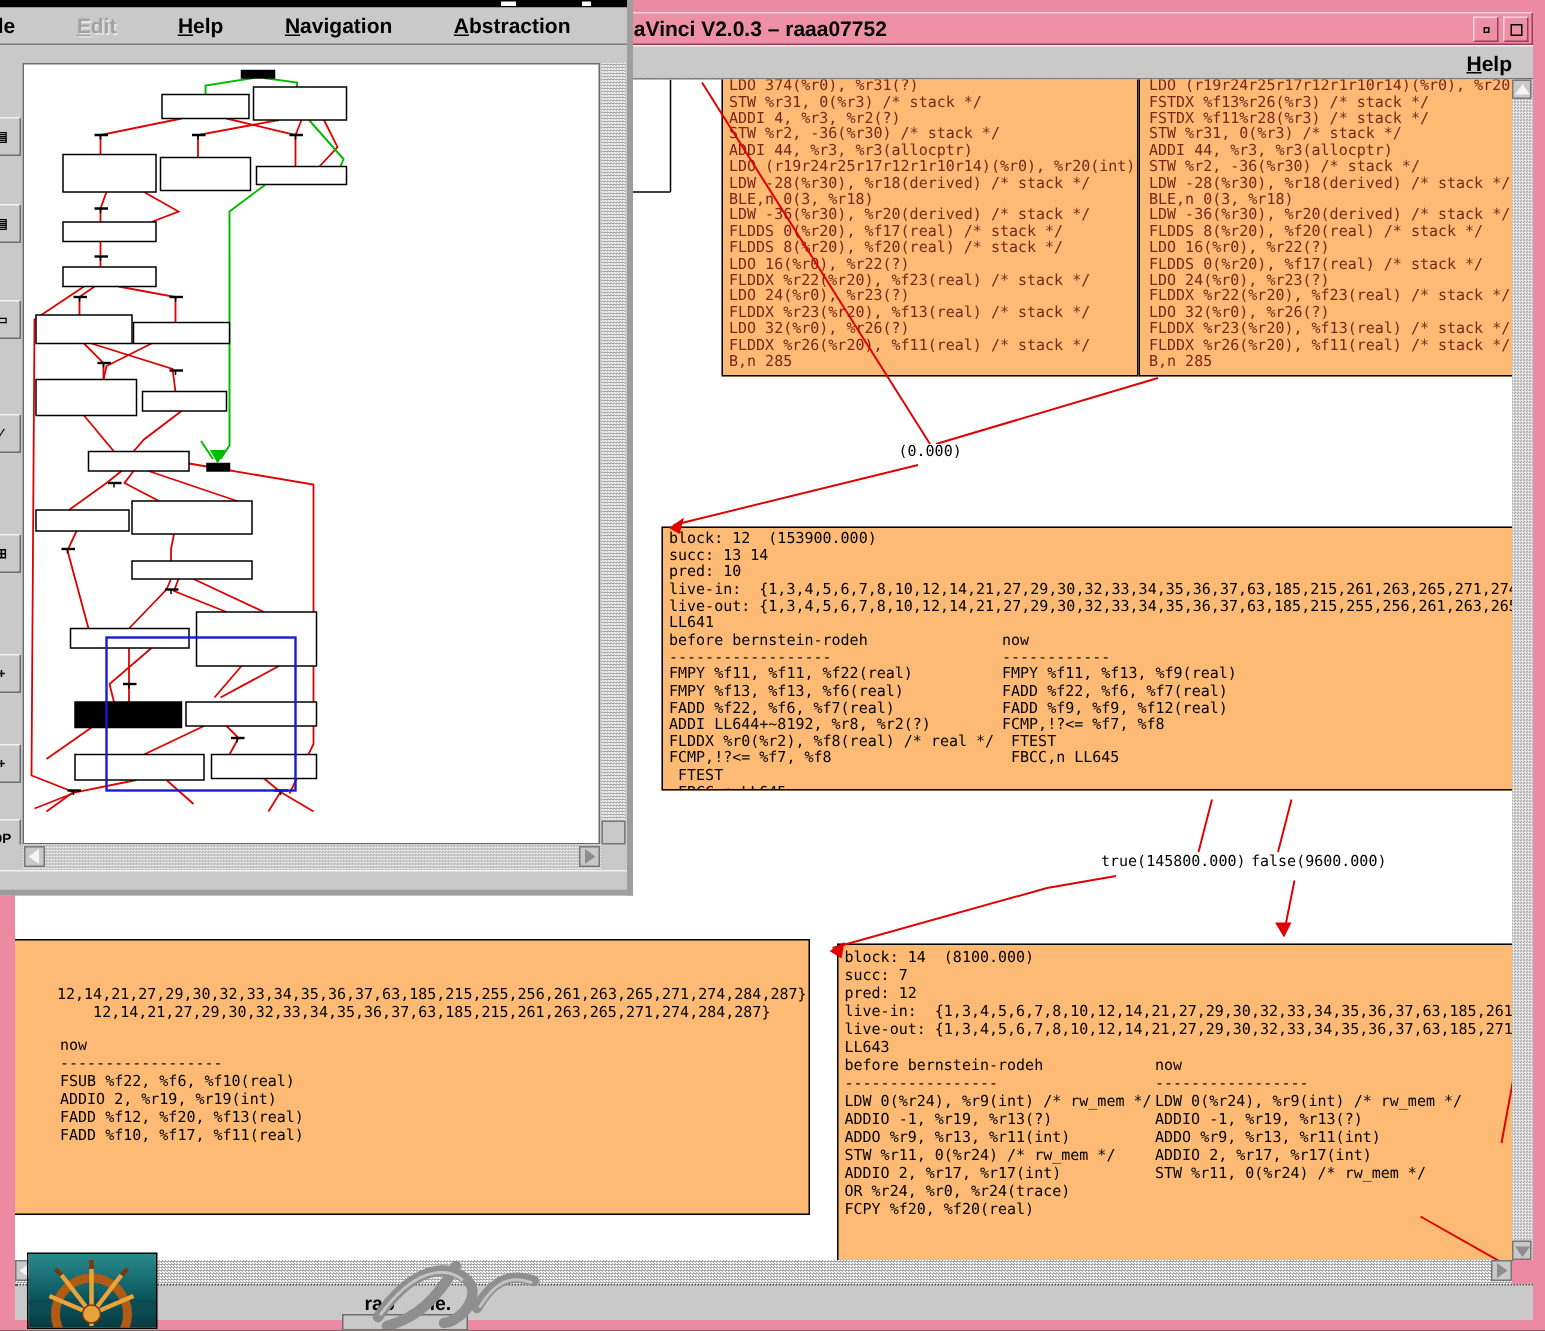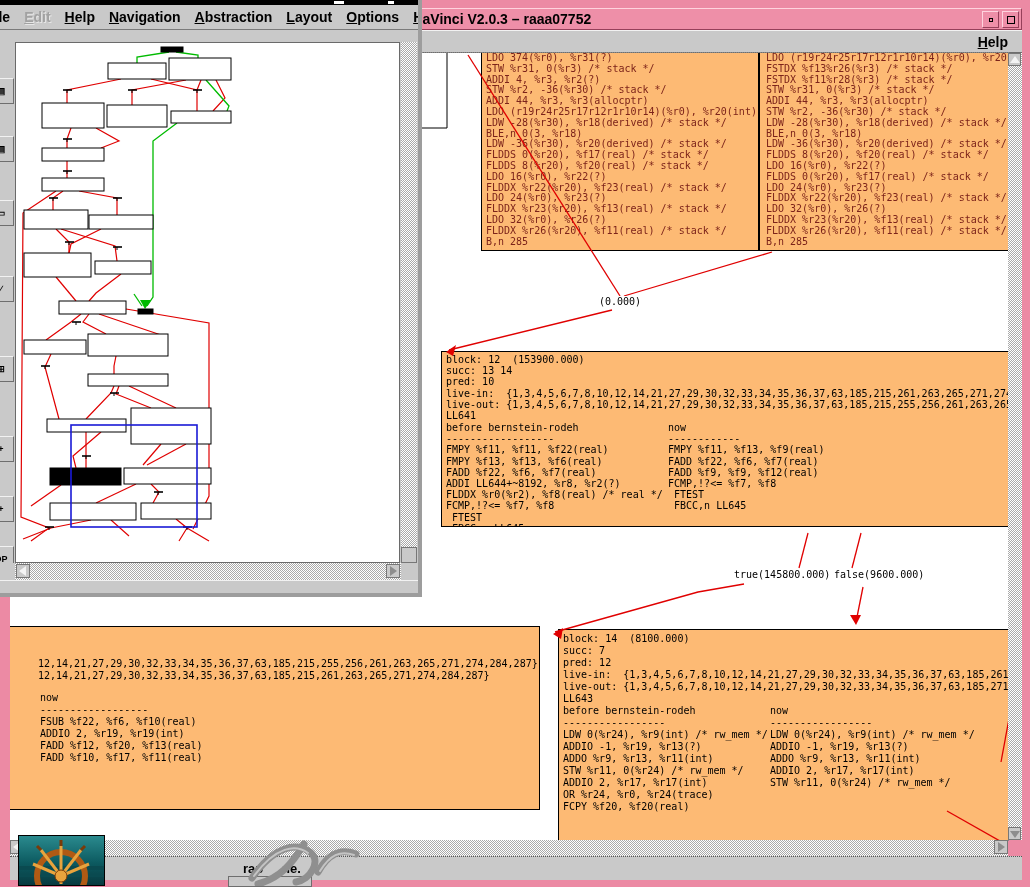--- a/index.html
+++ b/index.html
@@ -33,21 +33,21 @@
   .node-block pre, .free-pre { font-family:"DejaVu Sans Mono", monospace; font-size:10px;
     white-space:pre; color:#000; position:absolute; }
   .free-pre { z-index:3; }
   .dark-red pre { color:#7c231a; }
   #blk-top-left pre { left:4px; top:11px; line-height:10.8px; }
   #blk-top-right pre { left:6px; top:11px; line-height:10.8px; }
   #blk12 pre { line-height:11.2px; }
   #blk12 .hdr { left:4px; top:2px; } #blk12 .c1 { left:4px; top:70px; } #blk12 .c2 { left:226px; top:70px; }
   #blk14 pre { line-height:12px; }
   #blk14 .hdr { left:4px; top:3px; } #blk14 .c1 { left:4px; top:75px; } #blk14 .c2 { left:211px; top:75px; }
-  #blk13-lines { left:28px; top:605px; line-height:12px; }
+  #blk13-lines { left:28px; top:605px; line-height:12px;text-align:center; }
   #blk13-now { left:30px; top:639px; line-height:11.9px; }
 
   #main-svg { position:absolute; left:0; top:0; z-index:5; pointer-events:none; }
   .edge-label { position:absolute; z-index:6; font-family:"DejaVu Sans Mono", monospace; font-size:10px;
     color:#000; background:#fff; padding:0 1px; white-space:nowrap; }
 
   
   .stipple { background-color:#cfcfcf;
     background-image:repeating-conic-gradient(#ffffff 0% 25%, #a9a9a9 0% 50%); background-size:2px 2px; }
   .main-vscroll { position:absolute; left:1008px; top:53px; width:14px; height:787px; }
@@ -74,21 +74,21 @@
   .script-logo { position:absolute; left:244px; top:838px; width:118px; height:48px; z-index:65; }
 
   
   .ov-window { position:absolute; left:0; top:0; width:422px; height:597px; background:#c9c9c9; z-index:40;
     border-right:4px solid #9d9d9d; border-bottom:4px solid #9d9d9d; }
   .ov-titlebar { position:absolute; left:0; top:0; width:100%; height:5px; background:#000; }
   .ov-titlebar .mark { position:absolute; top:1px; height:3px; background:#fff; }
   .ov-menubar { position:absolute; left:0; top:5px; width:100%; height:25px; background:#c9c9c9;
     border-bottom:1px solid #7a7a7a; display:flex; align-items:center; gap:14px; padding-left:0;
     overflow:hidden; }
-  .ov-menu-item { display:inline-block; font-size:14px; font-weight:bold; color:#000; white-space:nowrap; }
+  .ov-menu-item { display:inline-block; font-size:14px; font-weight:bold; color:#000; white-space:nowrap;margin-left:27px; }
   .ov-menu-item::first-letter { text-decoration:underline; }
   .ov-menu-item:first-child { margin-left:-14px; }
   .ov-menu-item.disabled { color:#a2a2a2; text-shadow:1px 1px 0 #e6e6e6; }
   .ov-menu-item.push { margin-left:auto; margin-right:26px; }
   .ov-toolbar { position:absolute; left:0; top:30px; width:15px; height:533px; background:#c9c9c9; overflow:hidden; }
   .ov-tool { position:absolute; left:-12px; width:26px; height:26px; background:#c9c9c9;
     border-top:1px solid #f2f2f2; border-left:1px solid #f2f2f2; border-bottom:1px solid #6e6e6e;
     border-right:1px solid #6e6e6e; font-size:9px; font-weight:bold; color:#000; text-align:center; line-height:24px; }
   .ov-canvas { position:absolute; left:15px; top:42px; width:385px; height:521px; background:#fff;
     border:1px solid #6a6a6a; overflow:hidden; }

